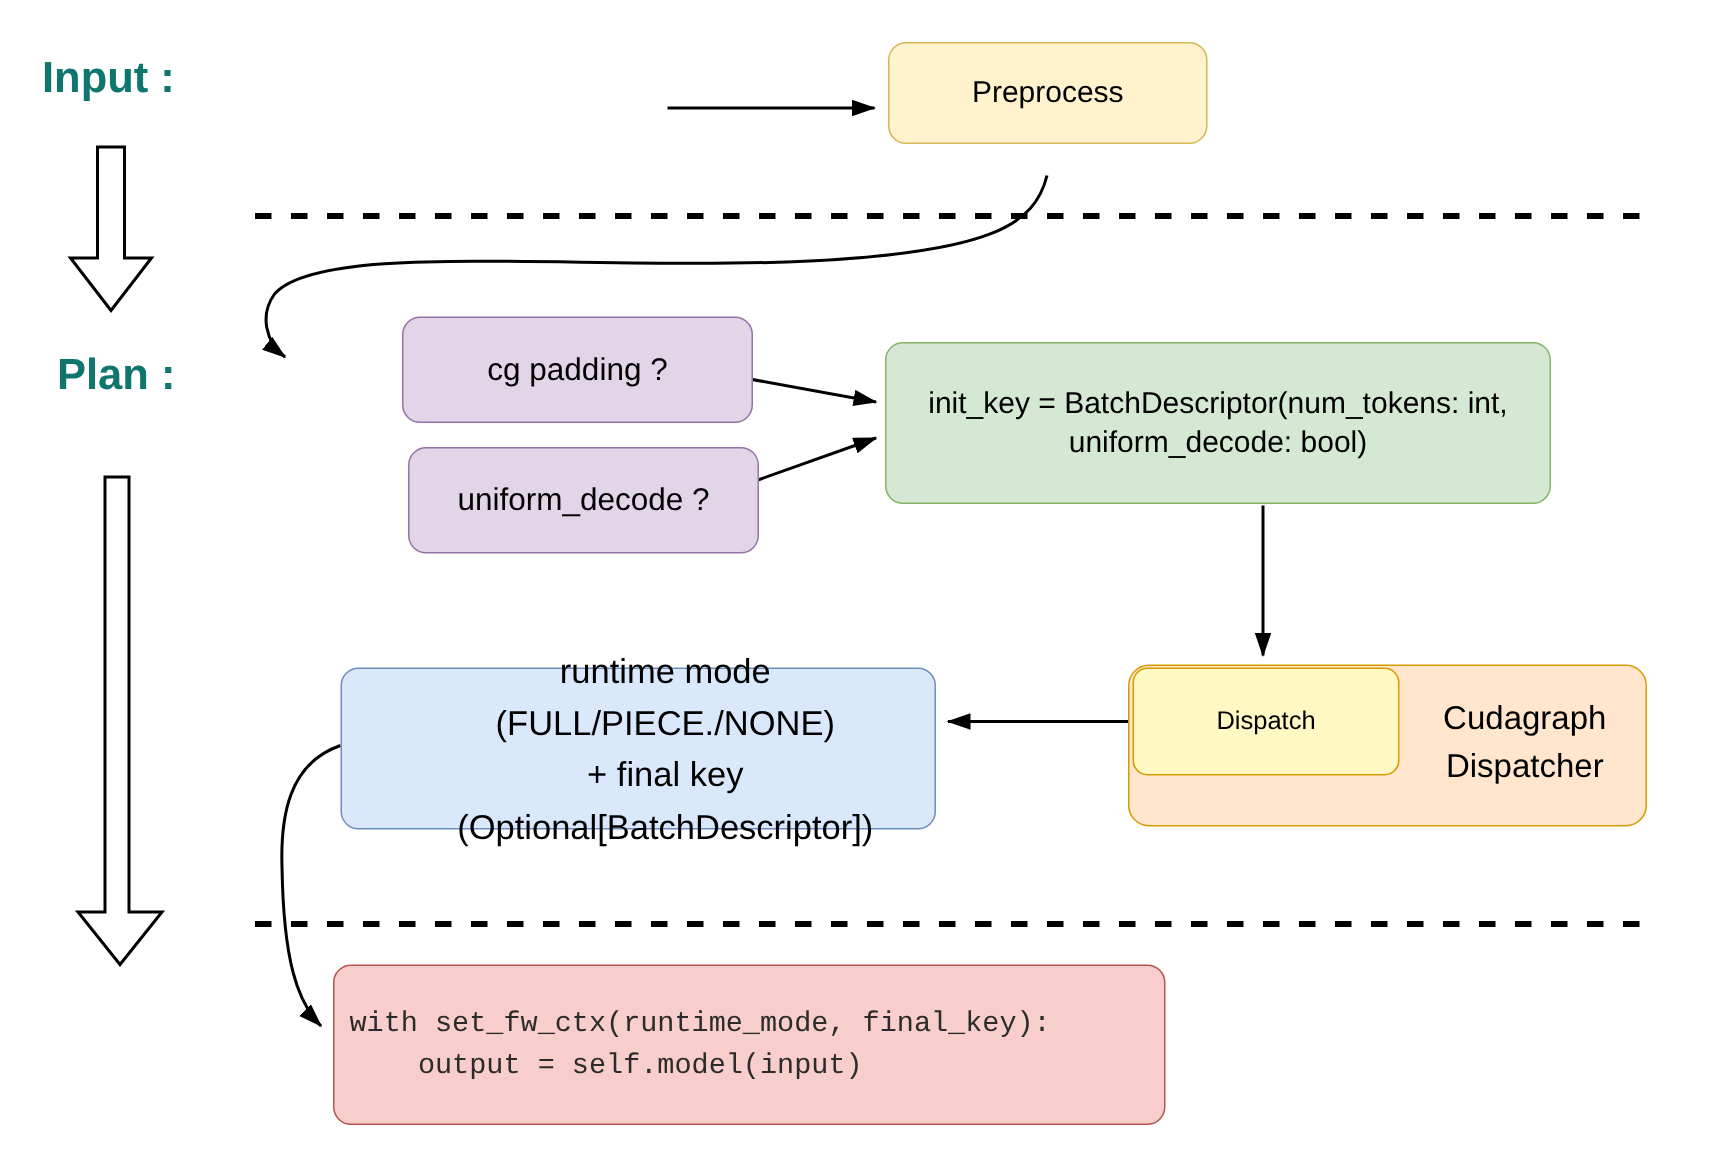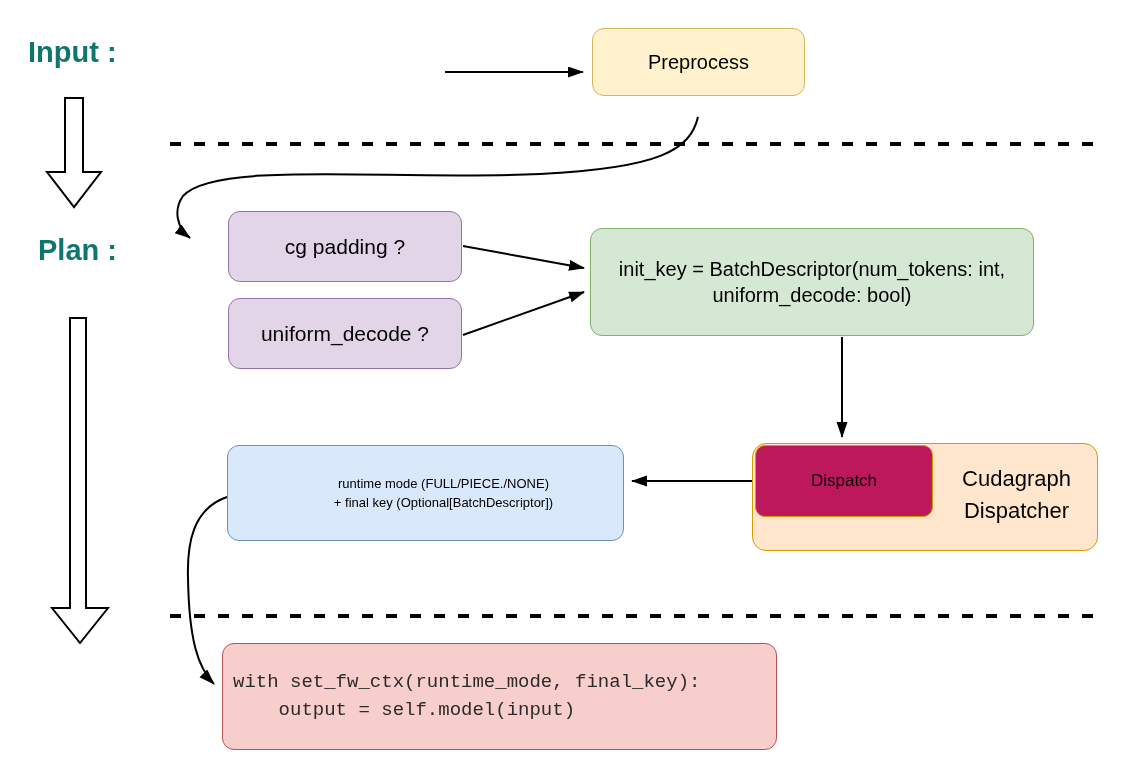--- a/index.html
+++ b/index.html
@@ -42,21 +42,21 @@
   #n-input-batch   { left: 226px; top: 28px;  width: 218px; height: 89px;  font-size: 20px; }
   #n-preprocess    { left: 592px; top: 28px;  width: 213px; height: 68px;  font-size: 20px; }
   #n-cg-padding    { left: 228px; top: 211px; width: 234px; height: 71px;  font-size: 21px; }
   #n-uniform-decode{ left: 228px; top: 298px; width: 234px; height: 71px;  font-size: 21px; }
   #n-init-key      { left: 590px; top: 228px; width: 444px; height: 108px; font-size: 20px; }
   #n-cudagraph     { left: 752px; top: 443px; width: 346px; height: 108px; border-radius: 14px; }
   #cudagraph-label { position: absolute; left: 935px; top: 443px; width: 163px; height: 104px;
                      display: flex; align-items: center; justify-content: center; text-align: center;
                      font-size: 22px; line-height: 1.45; }
   #n-dispatch      { left: 755px; top: 445px; width: 178px; height: 72px;  font-size: 17px; border-radius: 10px; }
-  #n-runtime-mode  { left: 227px; top: 445px; width: 397px; height: 96px; font-size: 13px; line-height: 1.5; padding-left: 36px; }
+  #n-runtime-mode  { left: 227px; top: 445px; width: 397px; height: 108px; font-size: 23px; line-height: 1.5; padding-left: 36px; }
   #n-execute-code  { left: 222px; top: 643px; width: 555px; height: 107px;
                      align-items: flex-start; text-align: center;
                      font-family: "Liberation Mono", "DejaVu Sans Mono", monospace;
                      font-size: 19px; line-height: 1.45; padding-left: 10px; color: #2b2b2b; }
   #n-execute-code span { white-space: pre; }
 </style>
 </head>
 <body>
 
 <div class="canvas">
@@ -84,38 +84,38 @@
   </svg>
 
   <div class="section-label" style="left:28px; top:36px;">Input :</div>
   <div class="section-label" style="left:38px; top:234px;">Plan :</div>
 
 
   <div class="node" id="n-preprocess" style="background-color: rgb(255, 242, 204); border-color: rgb(214, 182, 86);">
     <span>Preprocess</span>
   </div>
 
-  <div class="node" id="n-cg-padding" style="background-color: rgb(225, 213, 231); border-color: rgb(150, 115, 166);">
+  <div class="node" id="n-cg-padding" style="background-color: rgb(225, 213, 231); border-color: rgb(150, 115, 166); margin-left: 40px;">
     <span>cg padding ?</span>
   </div>
 
-  <div class="node" id="n-uniform-decode" style="background-color: rgb(225, 213, 231); border-color: rgb(150, 115, 166);">
+  <div class="node" id="n-uniform-decode" style="background-color: rgb(225, 213, 231); border-color: rgb(150, 115, 166); margin-left: 44px;">
     <span>uniform_decode ?</span>
   </div>
 
   <div class="node" id="n-init-key" style="background-color: rgb(213, 232, 212); border-color: rgb(130, 179, 102);">
     <span>init_key = BatchDescriptor(num_tokens: int,</span>
     <span>uniform_decode: bool)</span>
   </div>
 
   <div class="node" id="n-cudagraph" style="background-color: rgb(255, 230, 204); border-color: rgb(215, 155, 0);">
   </div>
   <div id="cudagraph-label">Cudagraph Dispatcher</div>
 
-  <div class="node" id="n-dispatch" style="background-color: #be185d; border-color: rgb(215, 155, 0); text-align: center;">
+  <div class="node" id="n-dispatch" style="background-color: #fef9c3; border-color: rgb(215, 155, 0); text-align: center;">
     <span>Dispatch</span>
   </div>
 
   <div class="node" id="n-runtime-mode" style="background-color: rgb(218, 232, 252); border-color: rgb(108, 142, 191);">
     <span>runtime mode (FULL/PIECE./NONE)</span>
     <span>+ final key (Optional[BatchDescriptor])</span>
   </div>
 
   <div class="node" id="n-execute-code" style="background-color: rgb(248, 206, 204); border-color: rgb(184, 84, 80);">
     <span>with set_fw_ctx(runtime_mode, final_key):</span>

